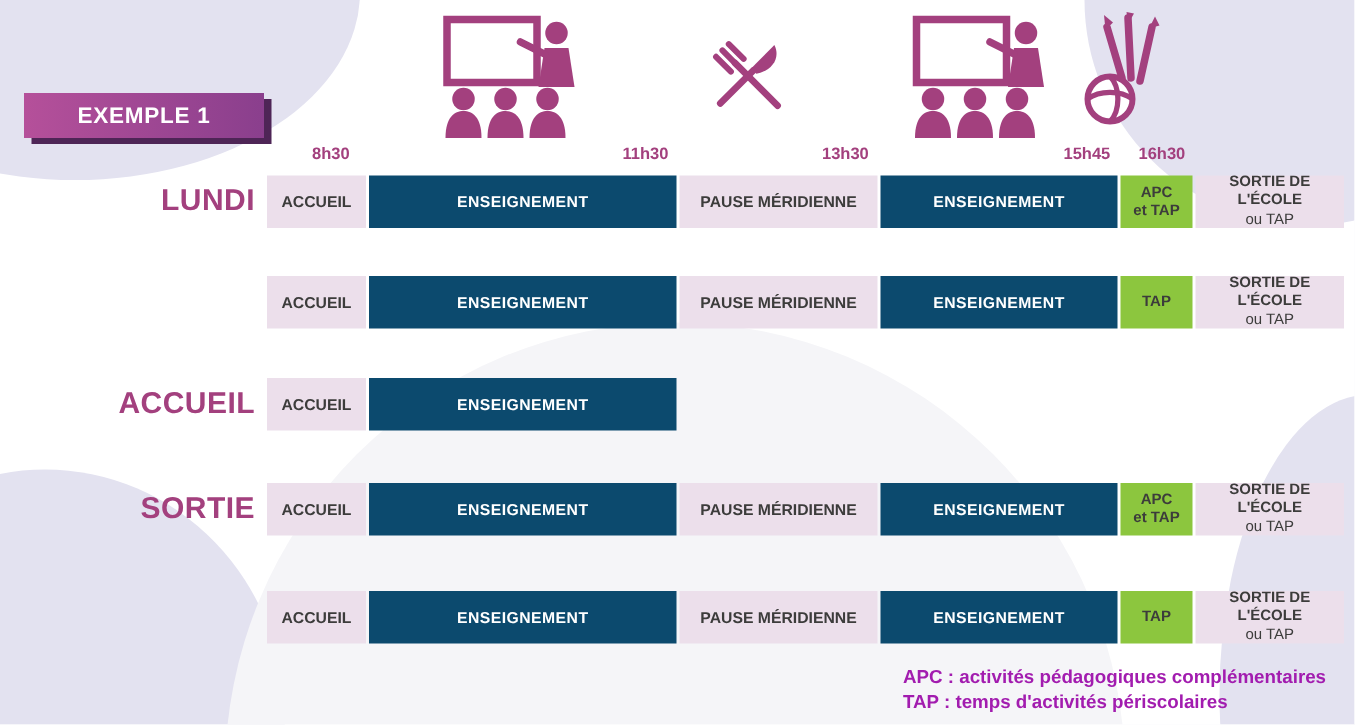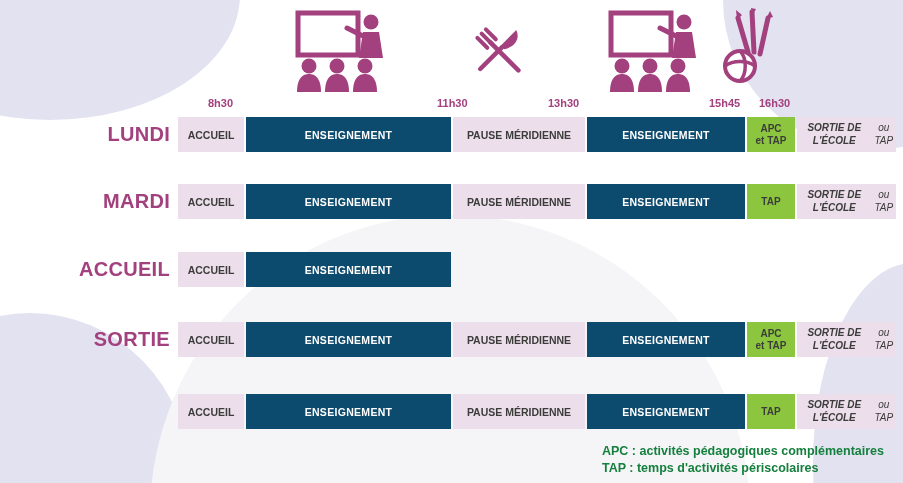--- a/index.html
+++ b/index.html
@@ -29,64 +29,65 @@
   .icon-teach1{left:295px;top:10px;}
   .icon-meal{left:470px;top:22px;}
   .icon-teach2{left:608px;top:10px;}
   .icon-activ{left:712px;top:8px;}
 
   
   .time{
     position:absolute;top:97px;width:44px;text-align:left;z-index:2;
     color:#a3407e;font-weight:bold;font-size:11px;
   }
-  .t1{left:208px}.t2{left:437px}.t3{left:548px}.t4{left:709px}.t5{left:759px}
+  .t1{left:208px}.t2{left:415px}.t3{left:548px}.t4{left:709px}.t5{left:759px}
 
   
   .row{position:absolute;left:15px;width:903px;height:35px;z-index:2;}
   .r0{top:117px}.r1{top:184px}.r2{top:252px}.r3{top:322px}.r4{top:394px}
   .day{
     position:absolute;left:0;top:0;width:155px;height:35px;
     display:flex;align-items:center;justify-content:flex-end;
     color:#a3407e;font-weight:bold;font-size:20px;letter-spacing:.3px;
   }
   .block{
     position:absolute;top:0;height:35px;box-sizing:border-box;
     display:flex;align-items:center;justify-content:center;text-align:center;
     font-weight:bold;font-size:10.5px;
   }
   .pastel{background:#ecdfeb;color:#3c3c3b;}
   .ens{background:#0c4a6e;color:#fff;letter-spacing:.3px;}
   .tap{background:#8cc63e;color:#3c3c3b;white-space:pre-line;line-height:1.15;font-size:10px;}
-  .sortie{flex-direction:row;line-height:1.25;font-size:10px;font-style:italic;}
+  .sortie{flex-direction:column;line-height:1.25;font-size:10px;}
   .sortie .sub{font-weight:normal;font-size:10px;}
   .c-accueil{left:163px;width:66px}
   .c-ens1{left:231px;width:205px}
   .c-pause{left:438px;width:132px}
   .c-ens2{left:572px;width:158px}
   .c-tap{left:732px;width:48px}
   .c-sortie{left:782px;width:99px}
 
   
   .legend{
     position:absolute;left:602px;top:443px;z-index:2;
-    color:#15803d;font-size:12.5px;font-weight:bold;line-height:17px;
+    color:#a21caf;font-size:12.5px;font-weight:bold;line-height:17px;
   }
 </style>
 </head>
 <body>
 
 <div class="stage">
 
   <div class="blob blob-tl"></div>
   <div class="blob blob-tr"></div>
   <div class="blob blob-bl"></div>
   <div class="blob blob-br"></div>
   <div class="circle-bg"></div>
 
+  <div class="banner">EXEMPLE 1</div>
 
   <span class="icon icon-teach1">
     <svg width="95" height="82" viewBox="0 0 95 82">
       <rect x="3" y="3" width="60" height="42" fill="#ffffff" stroke="#a3407e" stroke-width="5"></rect>
       <circle cx="76" cy="12" r="7.5" fill="#a3407e"></circle>
       <path d="M68 22 L84 22 L88 48 L64 48 Z" fill="#a3407e"></path>
       <line x1="68" y1="26" x2="52" y2="18" stroke="#a3407e" stroke-width="5" stroke-linecap="round"></line>
       <circle cx="14" cy="56" r="7.5" fill="#a3407e"></circle>
       <path d="M2 82 C2 68 8 64 14 64 C20 64 26 68 26 82 Z" fill="#a3407e"></path>
       <circle cx="42" cy="56" r="7.5" fill="#a3407e"></circle>
@@ -154,21 +155,20 @@
     <div class="block ens c-ens2">ENSEIGNEMENT</div>
     <div class="block tap c-tap">APC
 et TAP</div>
     <div class="block pastel sortie c-sortie">
       <span>SORTIE DE L'ÉCOLE</span>
       <span class="sub">ou TAP</span>
     </div>
   </div>
 
   <div class="row r1">
-    <div class="day">MARDI</div>
     <div class="block pastel c-accueil">ACCUEIL</div>
     <div class="block ens c-ens1">ENSEIGNEMENT</div>
     <div class="block pastel c-pause">PAUSE MÉRIDIENNE</div>
     <div class="block ens c-ens2">ENSEIGNEMENT</div>
     <div class="block tap c-tap">TAP</div>
     <div class="block pastel sortie c-sortie">
       <span>SORTIE DE L'ÉCOLE</span>
       <span class="sub">ou TAP</span>
     </div>
   </div>

